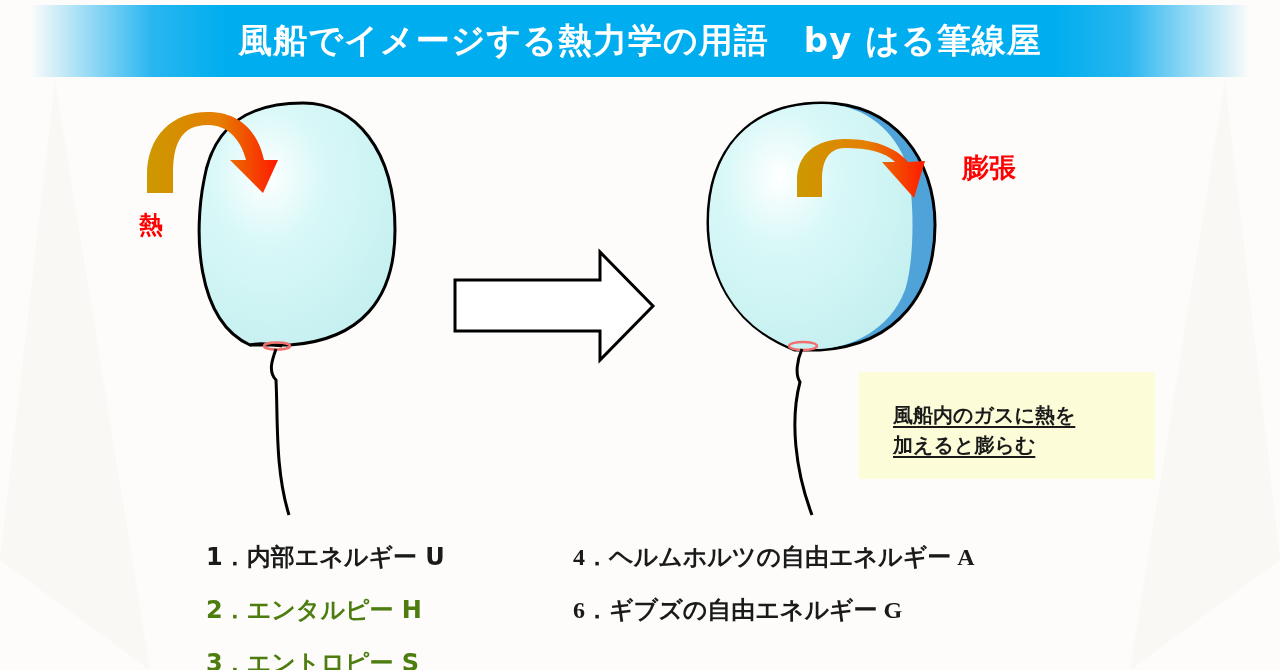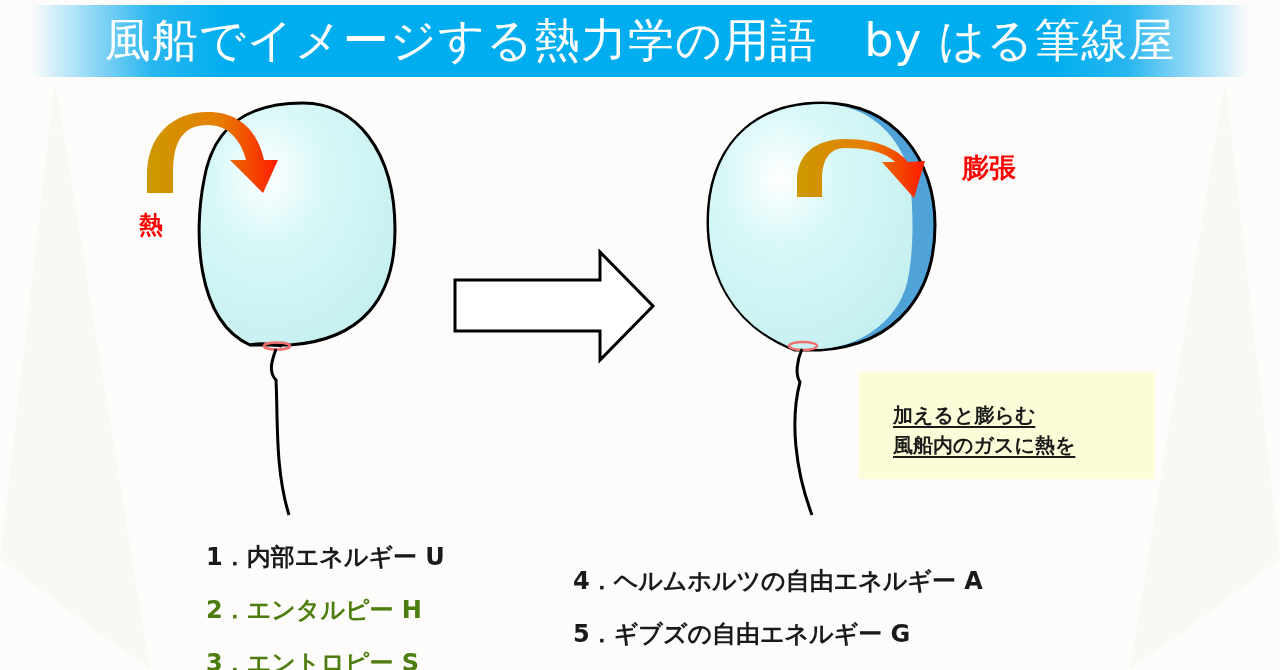--- a/index.html
+++ b/index.html
@@ -8,41 +8,41 @@
       background:#fdfcfa;
       font-family:"DejaVu Sans", sans-serif;
     }
     .bg-rays { position:absolute; left:0; top:0; width:1280px; height:670px; }
     .title-bar {
       position:absolute; left:30px; top:5px; width:1220px; height:72px;
       background:linear-gradient(to right, rgba(0,174,239,0) 0%, #29b6f0 10%, #00aeef 16%, #00aeef 84%, #29b6f0 90%, rgba(0,174,239,0) 100%);
       display:flex; align-items:center; justify-content:center;
     }
     .title-text {
-      color:#ffffff; font-size:46px; font-weight:normal; letter-spacing:1px;
+      color:#ffffff; font-size:34px; font-weight:bold; letter-spacing:1px;
       white-space:pre;
     }
     .diagram { position:absolute; left:0; top:0; width:1280px; height:670px; }
     .label-red {
       position:absolute; color:#ff0000; font-weight:bold;
     }
     .heat-label { left:139px; top:209px; font-size:24px; }
     .expand-label { left:942px; top:150px; font-size:27px;margin-left:20px; }
     .note-box {
       position:absolute; left:859px; top:372px; width:296px; height:107px;
       background:#fdfcd9;
     }
     .note-text {
       position:absolute; left:34px; top:28px; font-size:20px; font-weight:bold;
       color:#1a1a1a; line-height:30px; text-decoration:underline;
       text-underline-offset:4px; text-decoration-thickness:2px;
     }
     .term-list { position:absolute; font-size:24px; font-weight:bold; line-height:53px; }
     .col1 { left:206px; top:531px; }
-    .col2 { left:573px; top:555px; }
+    .col2 { left:573px; top:531px;font-family:Liberation Serif, serif; }
     .term { white-space:nowrap; color:#1a1a1a; }
     .term.red { color:#4d7c0f; }
   </style>
 </head>
 <body>
 
 <svg class="bg-rays" viewBox="0 0 1280 670">
   <polygon points="55,80 0,560 150,670" fill="#f7f6f2" opacity="0.7"></polygon>
   <polygon points="1225,80 1280,560 1130,670" fill="#f7f6f2" opacity="0.7"></polygon>
 </svg>
@@ -93,26 +93,26 @@
   <g>
     <path d="M 797 197 L 797 180 C 797 155, 815 139, 845 139 C 878 139, 898 150, 908 162 L 925 161 L 914 198 L 882 162 L 895 162 C 885 152, 868 148, 845 148 C 826 148, 822 165, 822 180 L 822 197 Z" fill="url(#arrowGrad)"></path>
   </g>
 </svg>
 
 <span class="label-red heat-label">熱</span>
 <span class="label-red expand-label">膨張</span>
 
 <div class="note-box">
   <div class="note-text">
+    <div>風船内のガスに熱を</div>
     <div>加えると膨らむ</div>
-    <div>風船内のガスに熱を</div>
   </div>
 </div>
 
 <div class="term-list col1">
   <div class="term">1．内部エネルギー U</div>
   <div class="term red">2．エンタルピー H</div>
   <div class="term red">3．エントロピー S</div>
 </div>
 <div class="term-list col2">
   <div class="term">4．ヘルムホルツの自由エネルギー A</div>
-  <div class="term">5．ギブズの自由エネルギー G</div>
+  <div class="term">6．ギブズの自由エネルギー G</div>
 </div>
 
 </body></html>

